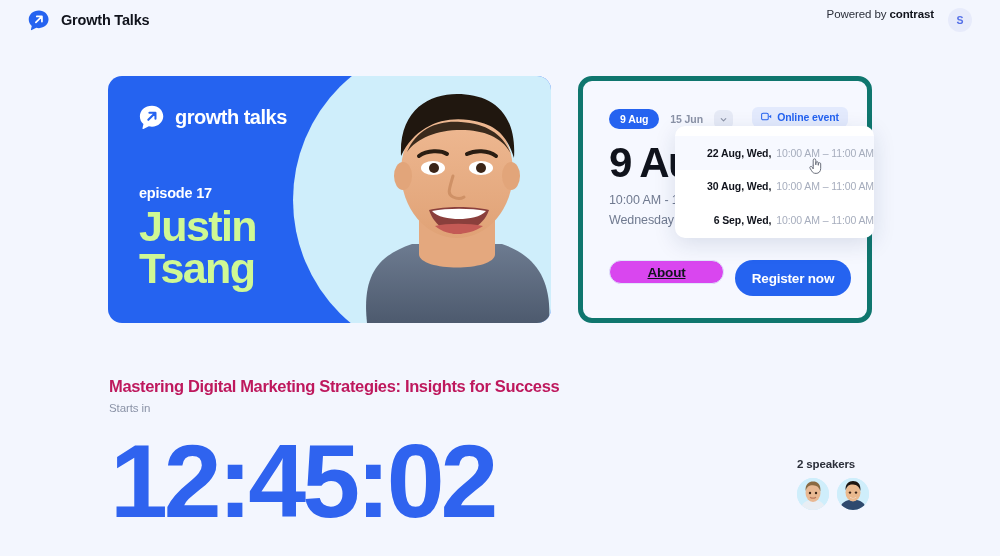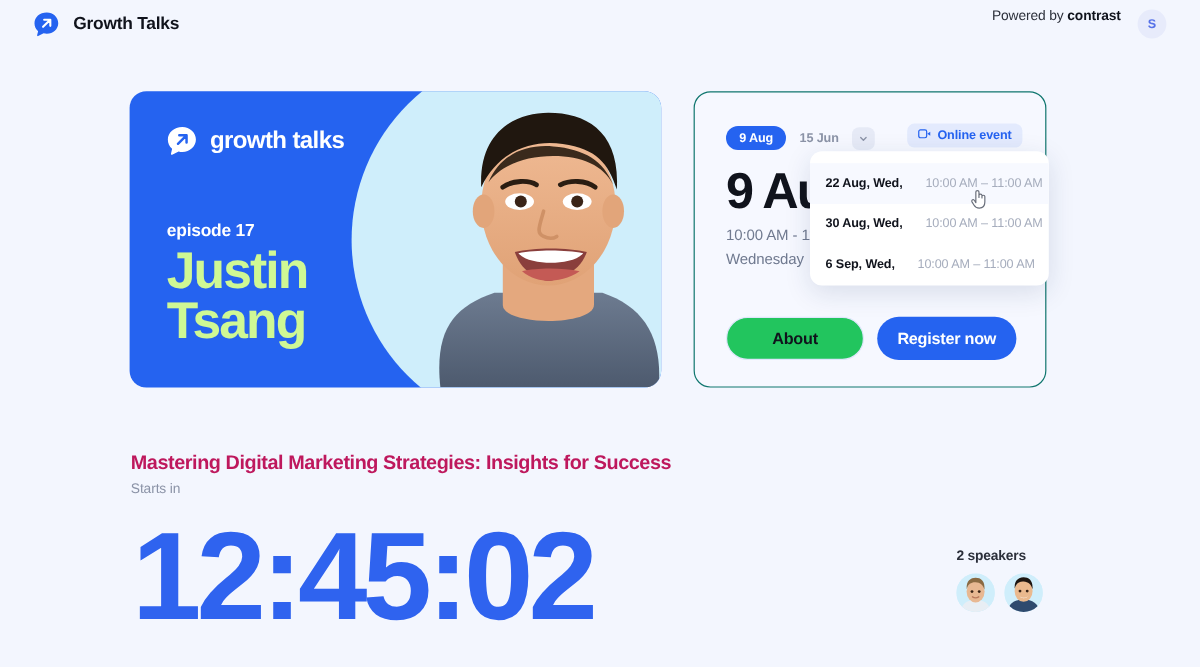--- a/index.html
+++ b/index.html
@@ -52,21 +52,21 @@
   .episode { margin-top: 55px; font-size: 14.5px; font-weight: 700; color: #fff; letter-spacing: -.2px; }
   .speaker-name {
     margin-top: 5px; font-size: 43px; font-weight: 700; line-height: .97;
     color: #cff894; letter-spacing: -1.6px;
   }
   .speaker-role { margin-top: 11px; font-size: 15px; font-weight: 700; color: #cff894; letter-spacing: -.3px; }
 
   
   .info-card {
     position: absolute; left: 578px; top: 76px; width: 294px; height: 247px;
-    background: #f6f8ff; border: 1px solid #0f766e; border-radius: 14px;
+    background: #f6f8ff; border: 5px solid #0f766e; border-radius: 14px;
   }
   .chips { position: absolute; left: 26px; top: 28px; display: flex; align-items: center; gap: 9px; }
   .chip {
     font-size: 10.5px; font-weight: 600; color: #8b93a7;
     padding: 4px 2px; cursor: pointer; letter-spacing: -.1px;
   }
   .chip.active {
     background: #2563f0; color: #fff; border-radius: 99px; padding: 4px 11px;
   }
   .chip-more {
@@ -93,33 +93,33 @@
     position: absolute; left: 26px; top: 132px;
     font-size: 12.5px; color: #707a90; letter-spacing: -.1px;
   }
   .card-actions {
     position: absolute; left: 26px; bottom: 22px; display: flex; gap: 11px;
   }
   .btn {
     font-size: 13.5px; font-weight: 600; border-radius: 99px; cursor: pointer;
     display: flex; align-items: center; justify-content: center; letter-spacing: -.2px;
   }
-  .btn-about { width: 115px; height: 36px; background: #22c55e; border: 1px solid #dfe6fb; color: #10131c; }
+  .btn-about { width: 115px; height: 24px; background: #d946ef; border: 1px solid #dfe6fb; color: #10131c; text-decoration: underline; }
   .btn-register { width: 116px; height: 36px; background: #2563f0; border: none; color: #fff; }
 
   
   .dropdown {
     position: absolute; left: 675px; top: 126px; width: 199px; height: 112px;
     background: #ffffff; border-radius: 10px;
     box-shadow: 0 6px 22px rgba(27,43,94,.13);
     overflow: hidden; z-index: 20;
   }
   .dd-item {
-    height: 33.5px; display: flex; align-items: center; gap: 19px;
-    padding: 0 0 0 13px; white-space: nowrap; cursor: pointer;
+    height: 33.5px; display: flex; align-items: center; gap: 5px;
+    padding: 0 0 0 13px; white-space: nowrap; cursor: pointer; justify-content: flex-end;
   }
   .dd-item:first-child { margin-top: 10px; }
   .dd-item.hover { background: #f7f9ff; }
   .dd-date { font-size: 10.5px; font-weight: 700; color: #10131c; letter-spacing: -.1px; }
   .dd-time { font-size: 10.5px; color: #a6adbd; letter-spacing: -.1px; }
   .cursor-hand { position: absolute; left: 808px; top: 157px; z-index: 30; }
 
   
   .section-title {
     position: absolute; left: 109px; top: 377px;

